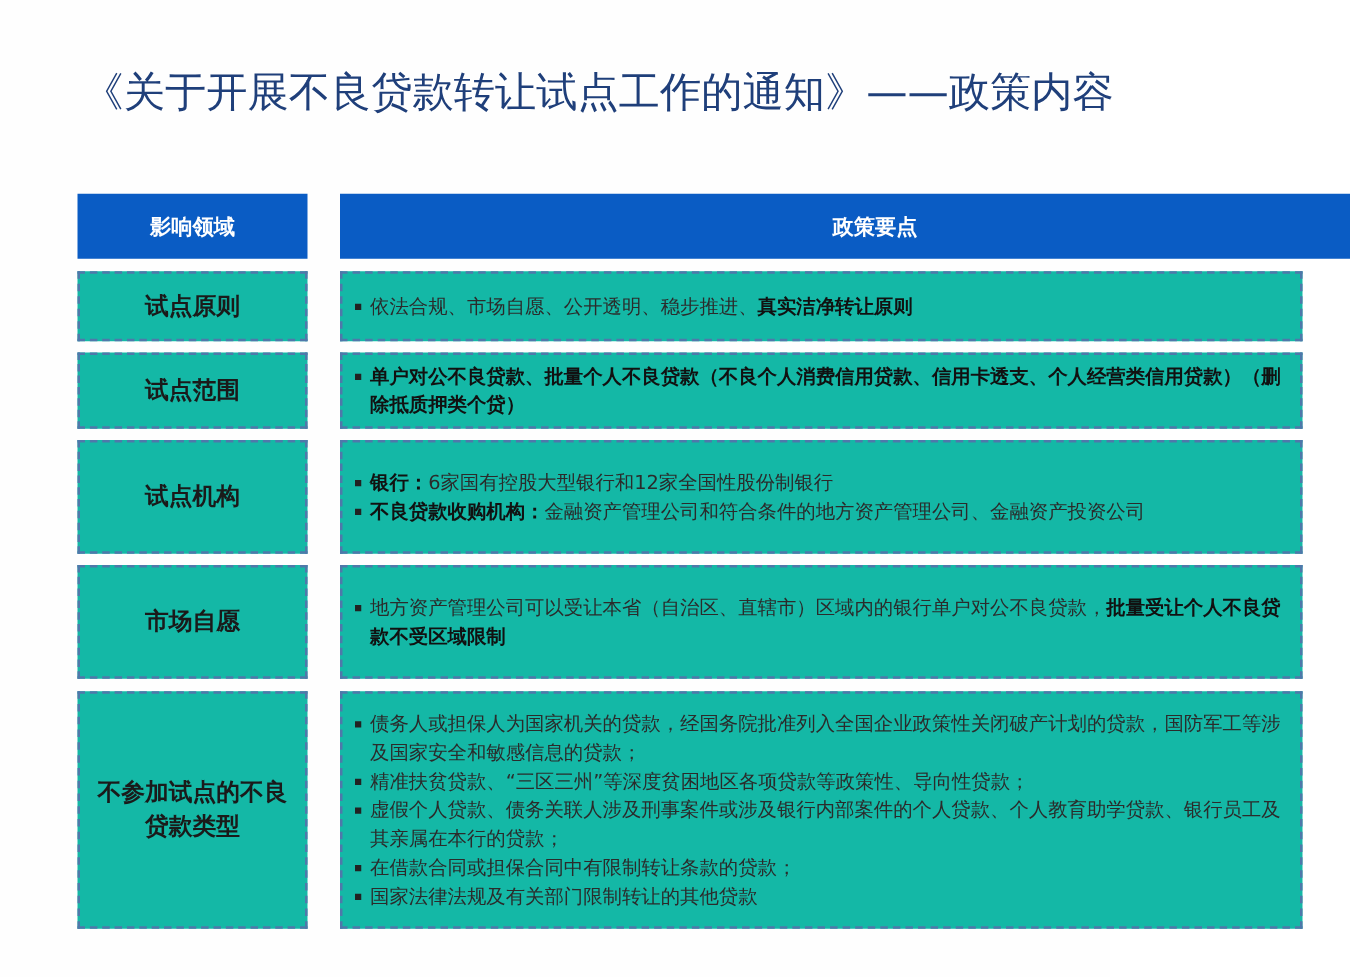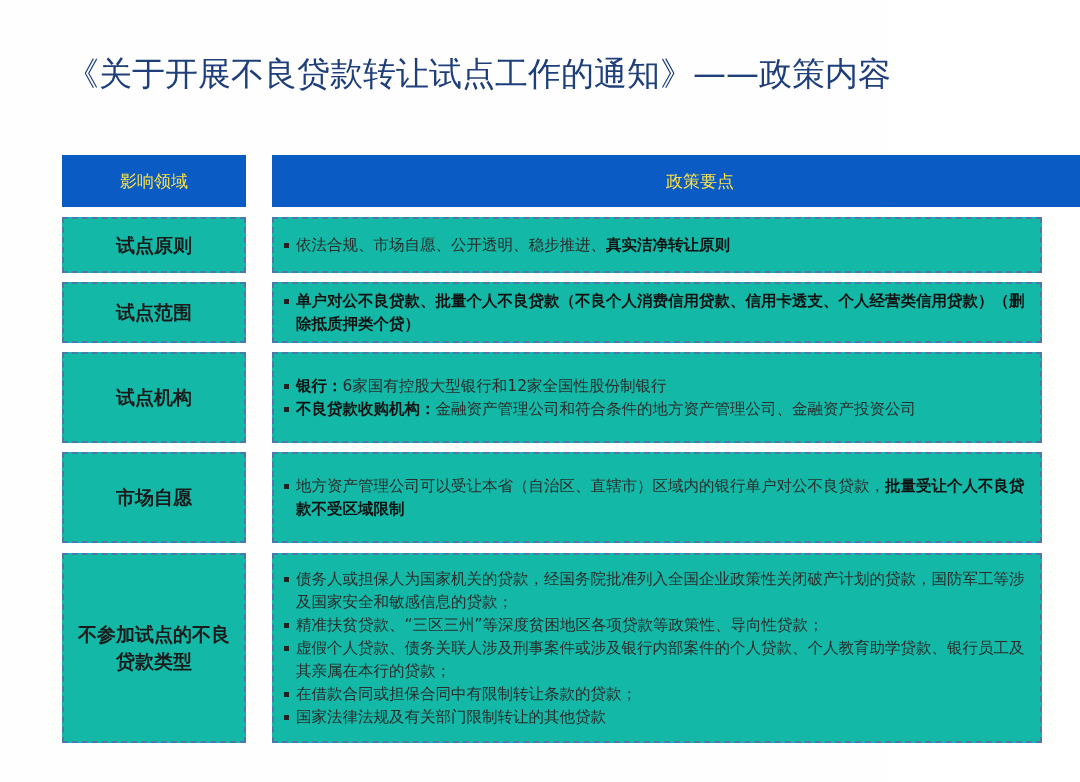--- a/index.html
+++ b/index.html
@@ -10,23 +10,23 @@
     font-family: "DejaVu Sans", "Liberation Sans", sans-serif;
   }
   .slide { position: relative; width: 888px; height: 782px; background: #fefefe; }
   .title {
     position: absolute; left: 66px; top: 52px;
     font-size: 33px; color: #1f3f7a; letter-spacing: 0px;
     white-space: nowrap; font-weight: normal;
   }
   .hdr {
     position: absolute; top: 155px; height: 52px;
-    background: #0a5cc4; color: #fde047;
+    background: #0a5cc4; color: #ffffff;
     display: flex; align-items: center; justify-content: center;
-    font-size: 17px; font-weight: normal;
+    font-size: 17px; font-weight: bold;
   }
   .hdr.left { left: 62px; width: 184px; }
   .hdr.right { left: 272px; width: 770px; padding-left: 43px; }
   .cell {
     position: absolute; box-sizing: border-box;
     border: 2.5px dashed #4f78aa;
     background: #14b8a6;
   }
   .cell.left {
     left: 62px; width: 184px;

